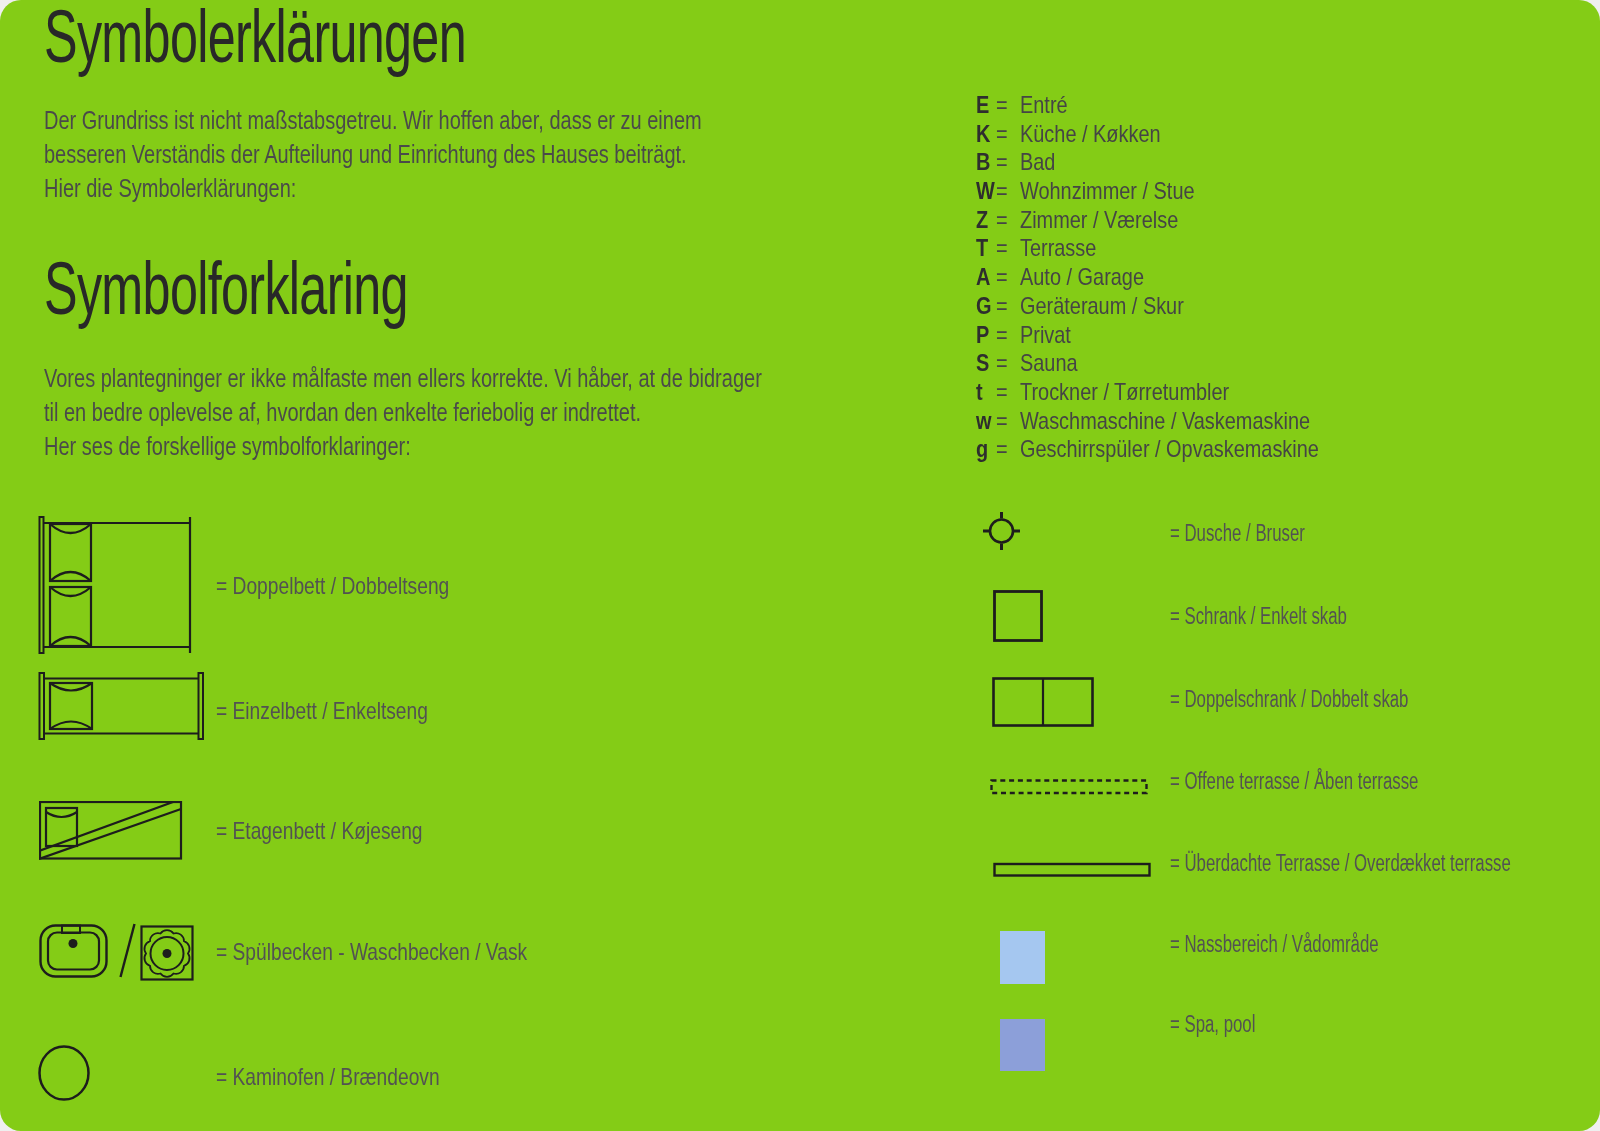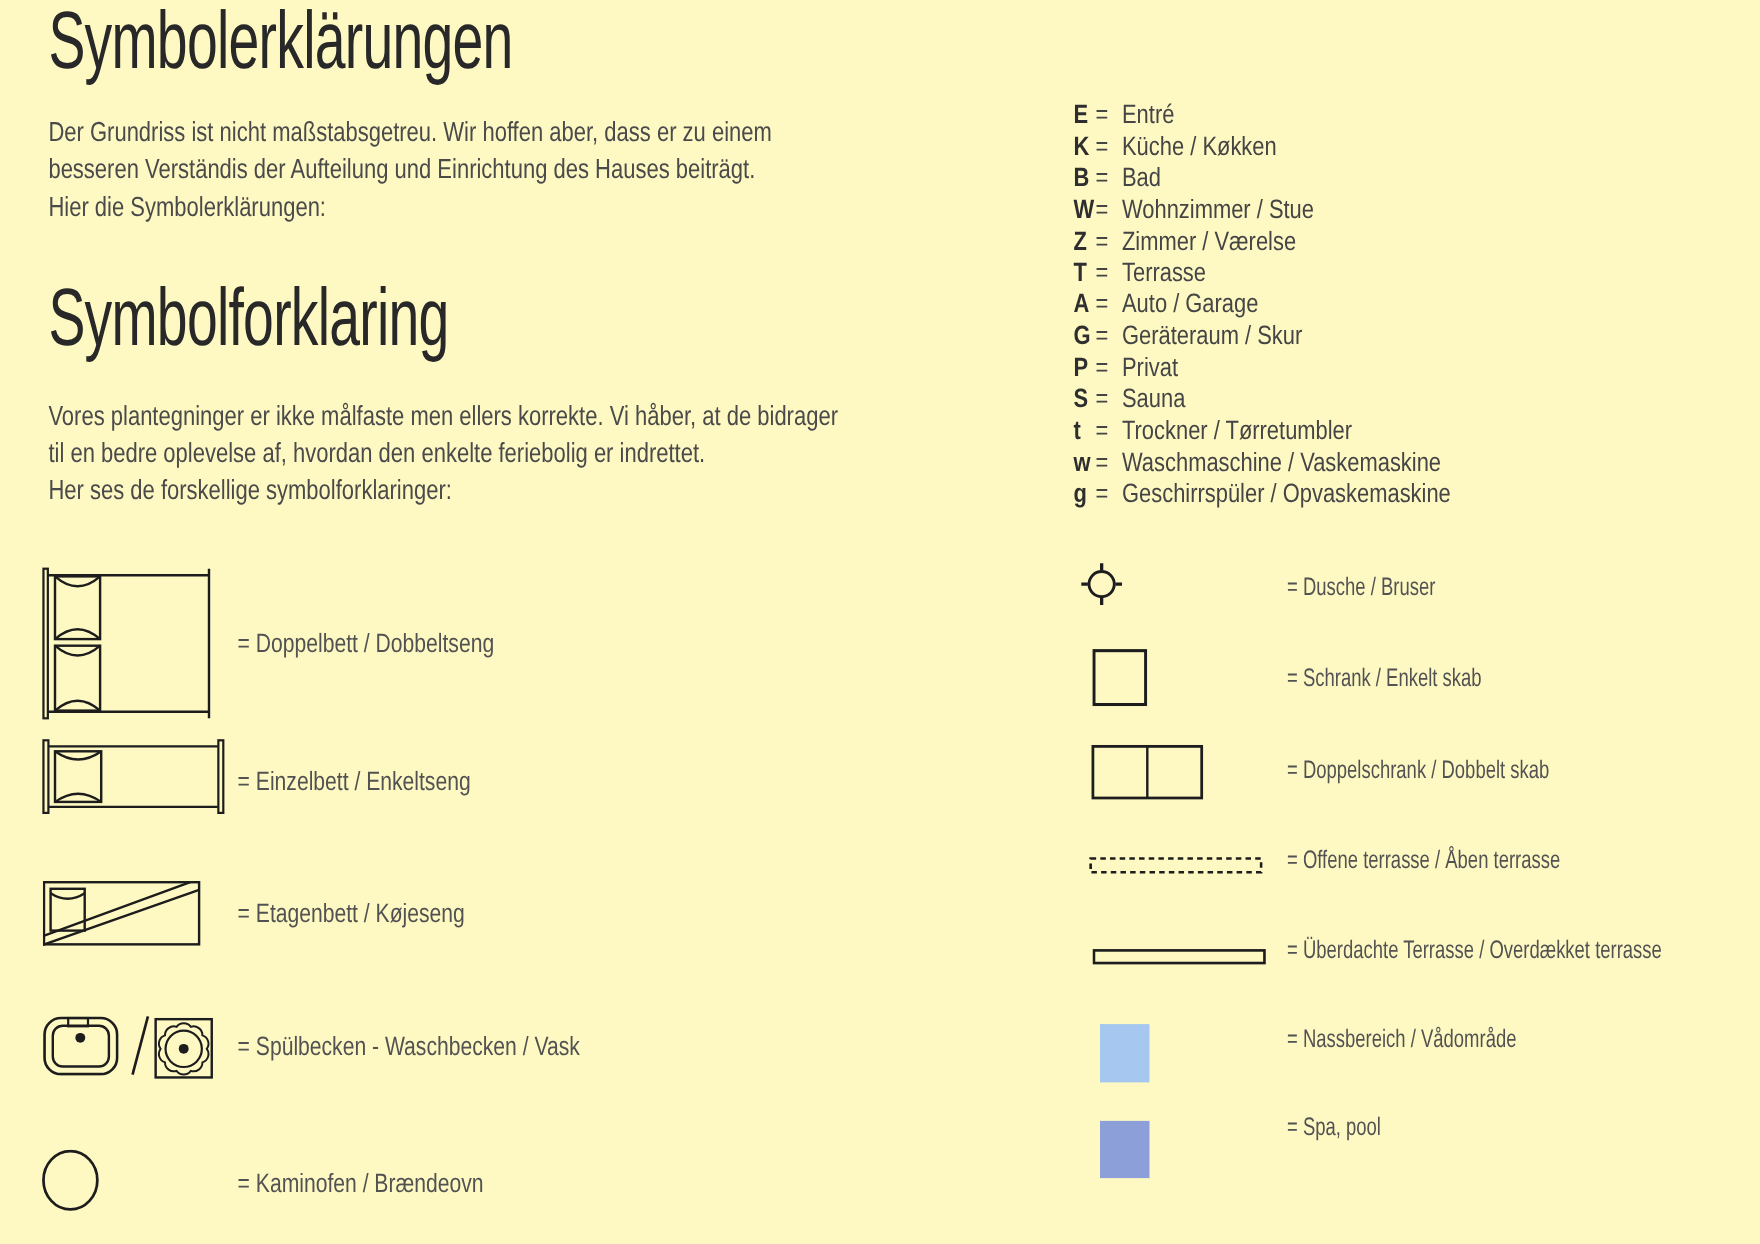--- a/index.html
+++ b/index.html
@@ -1,20 +1,21 @@
 <!DOCTYPE html>
 <html><head>
 <meta charset="utf-8">
 <style>
   html,body{margin:0;padding:0;background:#efefef;}
   .page{
     position:relative;width:1600px;height:1131px;margin:0 auto;
-    background:#fef9c3;overflow:hidden;
+    background:#84cc16;overflow:hidden;
     font-family:"Liberation Sans","DejaVu Sans",sans-serif;
     color:#4a4a4a;
+    border-radius:21px;
   }
   .abs{position:absolute;}
   .h1{
     font-size:74px;line-height:1;font-weight:500;color:#282828;
     letter-spacing:-1px;white-space:nowrap;
     transform:scaleX(0.68);transform-origin:0 0;
   }
   .para{
     font-size:25px;line-height:34px;color:#4a4a4a;white-space:pre-line;
     transform:scaleX(0.80);transform-origin:0 0;width:1150px;

